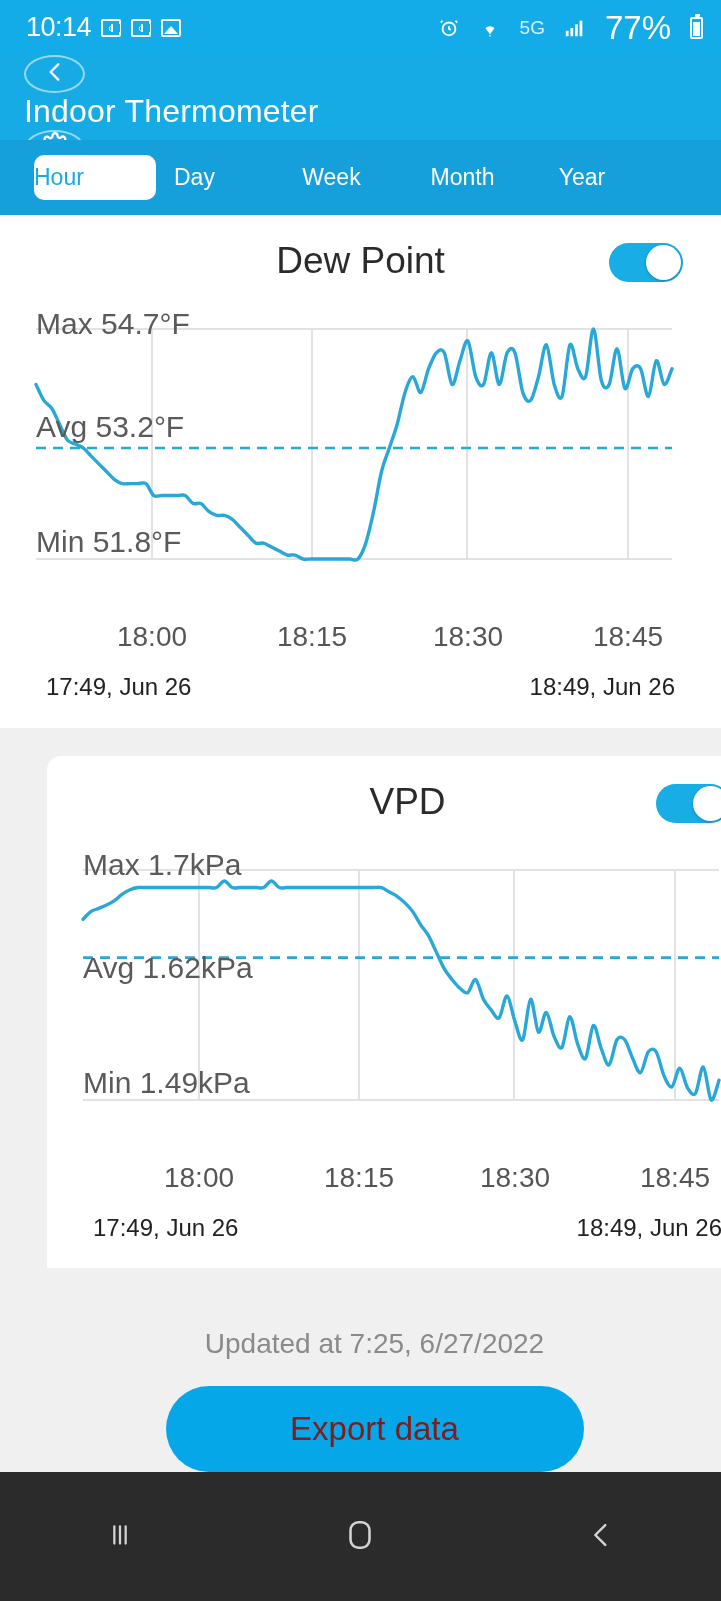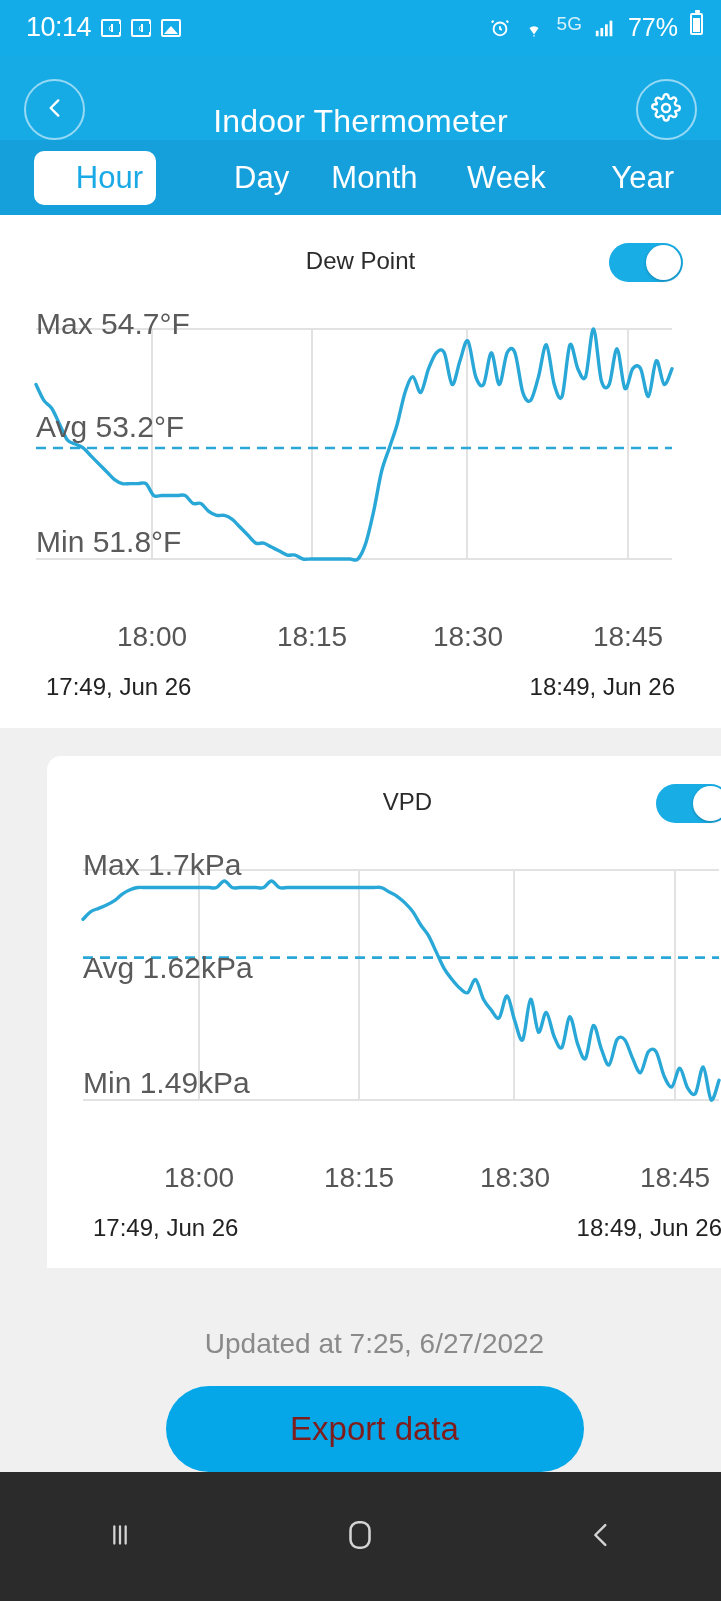--- a/index.html
+++ b/index.html
@@ -14,21 +14,21 @@
   
   .statusbar {
     position: absolute; top: 0; left: 0; width: 721px; height: 55px;
     background: #14ACE8;
     display: flex; align-items: center; justify-content: space-between;
     padding: 0 18px 0 26px;
     color: #ffffff;
   }
   .statusbar-left { display: flex; align-items: center; gap: 10px; }
   .status-time { font-size: 27px; letter-spacing: -0.5px; font-weight: 400; }
-  .status-right { display: flex; gap: 11px; }
+  .status-right { display: flex; align-items: center; gap: 18px; }
   .mini-icon { display: inline-flex; align-items: center; justify-content: center; }
   .badge-icon {
     width: 20px; height: 18px; border: 2px solid #ffffff; border-radius: 2px;
     font-size: 9px; line-height: 14px; text-align: center; color: #ffffff;
     position: relative;
   }
   .badge-icon::after {
     content: ""; position: absolute; right: -1px; top: 3px;
     width: 7px; height: 8px; background: #14ACE8;
     border-left: 2px solid #ffffff;
@@ -36,60 +36,61 @@
   .pic-icon {
     width: 20px; height: 18px; border: 2px solid #ffffff; border-radius: 2px;
     position: relative; overflow: hidden;
   }
   .pic-icon::before {
     content: ""; position: absolute; left: 1px; bottom: 1px;
     border-left: 7px solid transparent; border-right: 7px solid transparent;
     border-bottom: 8px solid #ffffff;
   }
   .net-label { font-size: 19px; opacity: 0.82; }
-  .battery-pct { font-size: 25px; }
+  .battery-pct { font-size: 33px; }
   .battery-ico {
     width: 13px; height: 22px; border: 2px solid #ffffff; border-radius: 2px;
     position: relative; margin-left: 1px;
   }
   .battery-ico::before {
     content: ""; position: absolute; top: -5px; left: 3px;
     width: 5px; height: 3px; background: #ffffff; border-radius: 1px;
   }
   .battery-ico::after {
     content: ""; position: absolute; left: 1px; right: 1px; bottom: 1px;
     height: 14px; background: #ffffff;
   }
 
   
   .appbar {
     position: absolute; top: 55px; left: 0; width: 721px; height: 85px;
     background: #17ABE6;
-    display: flex; align-items: flex-end; justify-content: space-between;
+    display: flex; align-items: flex-start; justify-content: space-between;
     padding: 0 24px;
+    flex-direction: column;
   }
   .circle-btn {
     width: 61px; height: 61px; border-radius: 50%;
     border: 2px solid rgba(255,255,255,0.55);
     display: flex; align-items: center; justify-content: center;
     color: #ffffff;
   }
   .app-title {
     font-size: 32px; color: #ffffff; font-weight: 400; letter-spacing: 0.2px;
   }
 
   
   .tabs {
     position: absolute; top: 140px; left: 0; width: 721px; height: 75px;
     background: #159FDB;
     display: flex; align-items: center; padding: 0 34px;
   }
   .tab {
-    flex: 1; text-align: right; font-size: 31px; color: #ffffff;
-    padding: 9px 13px;
+    flex: 1; text-align: left; font-size: 23px; color: #ffffff;
+    padding: 9px 0;
   }
   .tab.active {
     background: #ffffff; color: #19A9E5; border-radius: 10px;
     max-width: 122px; margin-right: 18px; flex: 0 0 122px;
   }
 
   
   .scroll-area {
     position: absolute; top: 215px; left: 0; width: 721px; height: 1075px;
     background: #f0f0f0;
@@ -97,21 +98,21 @@
   .card {
     background: #ffffff; position: relative; width: 721px;
   }
   .card.dew { height: 513px; }
   .card.vpd { height: 512px; margin-top: 28px; border-radius: 14px 14px 0 0; margin-left: 47px; }
 
   .card-header {
     position: relative; height: 92px;
     display: flex; align-items: center; justify-content: center;
   }
-  .card-title { font-size: 24px; color: #2b2b2b; font-weight: 400; }
+  .card-title { font-size: 37px; color: #2b2b2b; font-weight: 400; }
   .toggle {
     position: absolute; right: 38px; top: 28px;
     width: 74px; height: 39px; border-radius: 20px; background: #19ADE5;
   }
   .toggle .knob {
     position: absolute; right: 2px; top: 2px;
     width: 35px; height: 35px; border-radius: 50%; background: #ffffff;
     box-shadow: 0 1px 3px rgba(0,0,0,0.25);
   }
 
@@ -218,22 +219,22 @@
           <circle cx="12" cy="12" r="3.2"></circle>
           <path d="M19.4 14a1.6 1.6 0 0 0 .32 1.77l.06.06a2 2 0 1 1-2.83 2.83l-.06-.06a1.6 1.6 0 0 0-1.77-.32 1.6 1.6 0 0 0-1 1.47V20a2 2 0 1 1-4 0v-.09A1.6 1.6 0 0 0 9 18.4a1.6 1.6 0 0 0-1.77.32l-.06.06a2 2 0 1 1-2.83-2.83l.06-.06A1.6 1.6 0 0 0 4.72 14a1.6 1.6 0 0 0-1.47-1H3a2 2 0 1 1 0-4h.09A1.6 1.6 0 0 0 4.6 9a1.6 1.6 0 0 0-.32-1.77l-.06-.06a2 2 0 1 1 2.83-2.83l.06.06A1.6 1.6 0 0 0 9 4.72h.08A1.6 1.6 0 0 0 10 3.25V3a2 2 0 1 1 4 0v.09a1.6 1.6 0 0 0 1 1.47 1.6 1.6 0 0 0 1.77-.32l.06-.06a2 2 0 1 1 2.83 2.83l-.06.06A1.6 1.6 0 0 0 19.28 9v.08a1.6 1.6 0 0 0 1.47 1H21a2 2 0 1 1 0 4h-.09a1.6 1.6 0 0 0-1.47 1z"></path>
         </svg>
       </span>
     </div>
   </div>
 
   <div class="tabs">
     <div class="tab active">Hour</div>
     <div class="tab">Day</div>
+    <div class="tab">Week</div>
     <div class="tab">Month</div>
-    <div class="tab">Week</div>
     <div class="tab">Year</div>
   </div>
 
   <div class="scroll-area">
 
     <div class="card dew">
       <div class="card-header">
         <div class="card-title">Dew Point</div>
         <div class="toggle">
           <div class="knob"></div>

